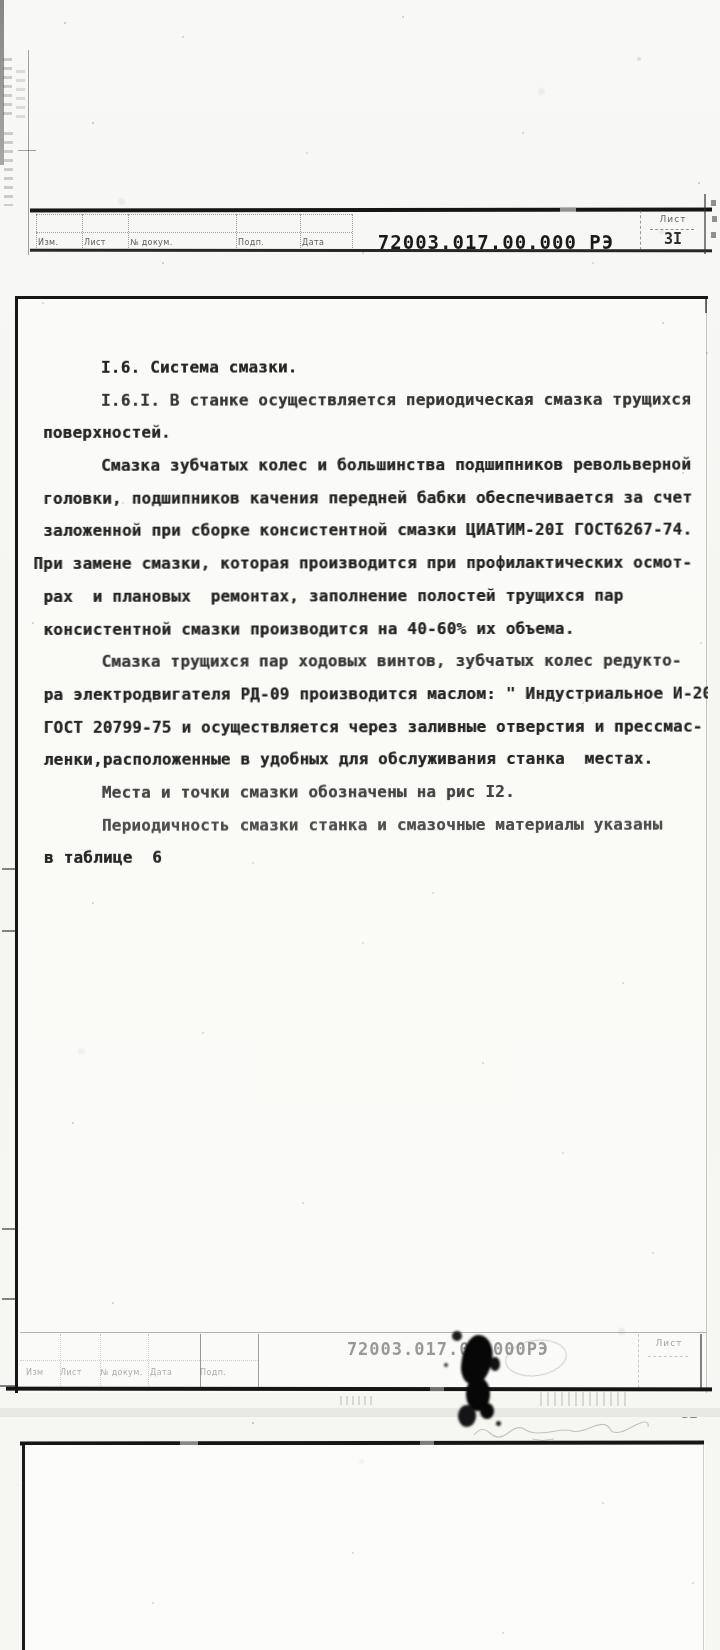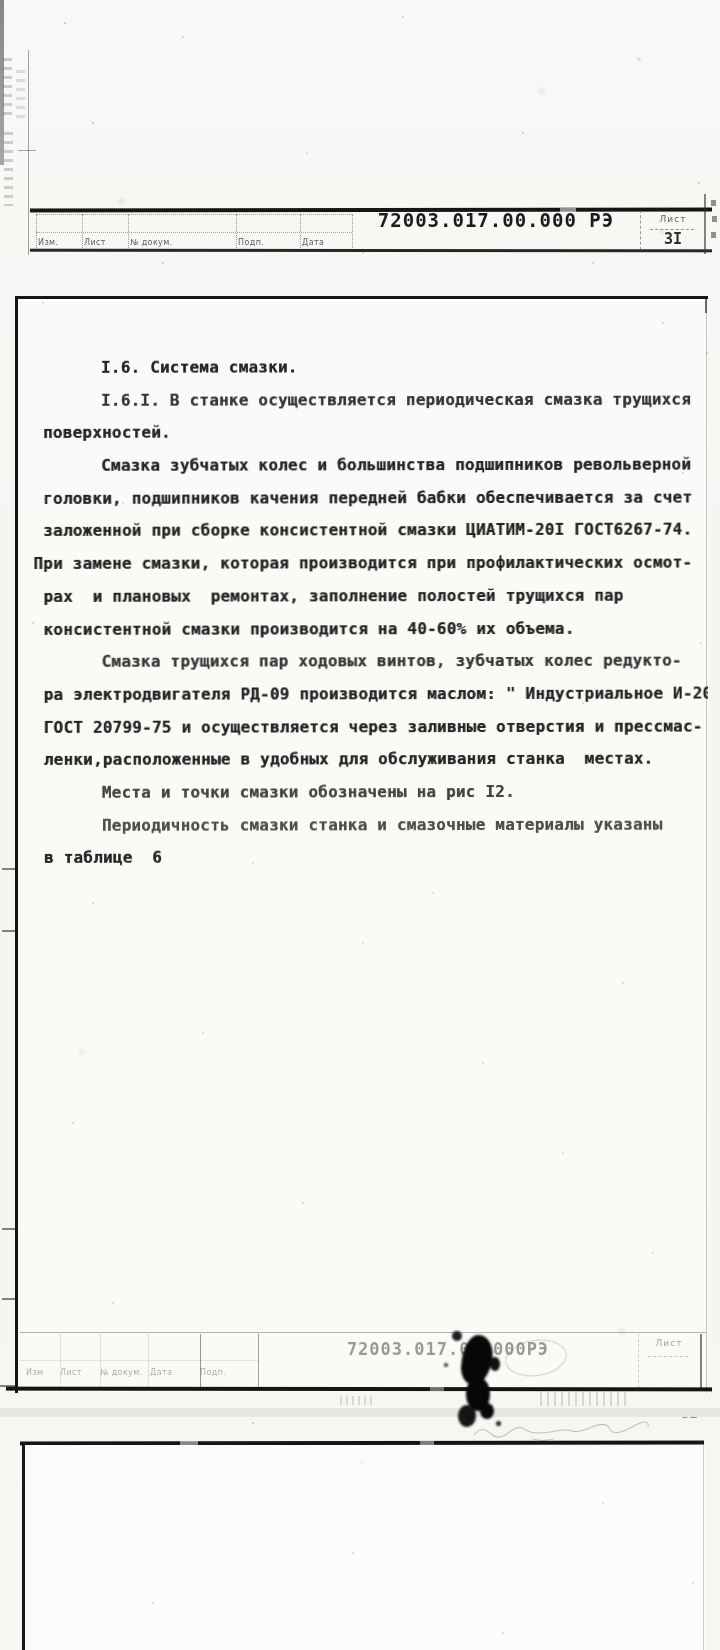--- a/index.html
+++ b/index.html
@@ -22,21 +22,21 @@
   .vtext{position:absolute;width:9px;opacity:.45;filter:blur(.35px);
          background:repeating-linear-gradient(180deg,rgba(60,60,60,.5) 0 3px,transparent 3px 9px);}
   #top-mline{left:28;top:50px;left:28px;width:1px;height:205px;background:#4a4a4a;opacity:.5;position:absolute;}
   #top-tick{left:18px;top:150px;width:18px;height:1px;background:#4a4a4a;opacity:.5;position:absolute;}
 
   
   #ttb-top{left:30px;top:208px;width:682px;height:4px;filter:blur(.35px);transform:rotate(-.08deg);}
   #ttb-bottom{left:30px;top:249px;width:682px;height:3px;filter:blur(.5px);opacity:.92;transform:rotate(.05deg);}
   #ttb-gap1{left:560px;top:208px;width:16px;height:4px;background:rgba(248,248,246,.55);}
   .ttb-v{top:214px;height:34px;}
-  #doc-num-top{left:352px;top:204px;width:288px;height:32px;display:flex;align-items:center;justify-content:center;
+  #doc-num-top{left:352px;top:226px;width:288px;height:32px;display:flex;align-items:center;justify-content:center;
                font-size:19px;letter-spacing:1px;color:#1b1b1b;filter:blur(.4px);}
   #sheet-label-top{left:642px;top:214px;width:62px;font-size:9px;color:#4a4a4a;letter-spacing:1px;opacity:.85;
                    text-align:center;position:absolute;font-family:"DejaVu Sans",sans-serif;filter:blur(.3px);}
   #sheet-dash-top{left:650px;top:229px;width:44px;}
   #sheet-num-top{left:642px;top:230px;width:62px;text-align:center;font-size:15px;filter:blur(.4px);color:#2e2e2e;}
   #ttb-right-edge{left:704px;top:194px;width:2px;height:60px;background:#333;opacity:.6;position:absolute;}
   .edge-dash{position:absolute;width:5px;height:6px;background:#2a2a2a;opacity:.5;}
 
   
   #mp{left:15px;top:296px;width:690px;height:1094px;border-left:3px solid #161616;border-top:3px solid #161616;

